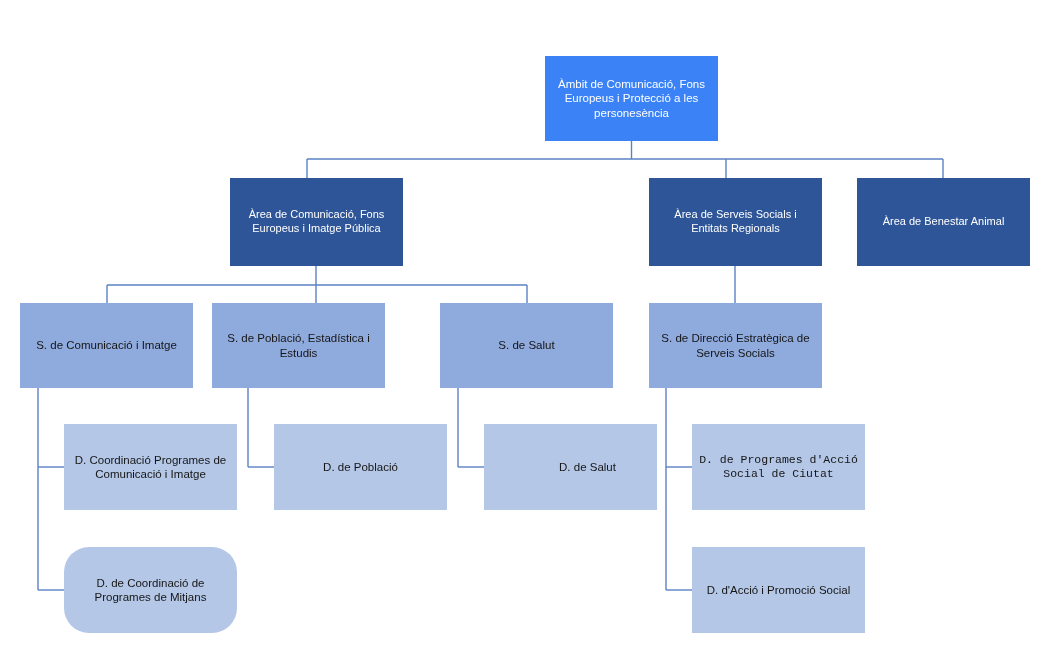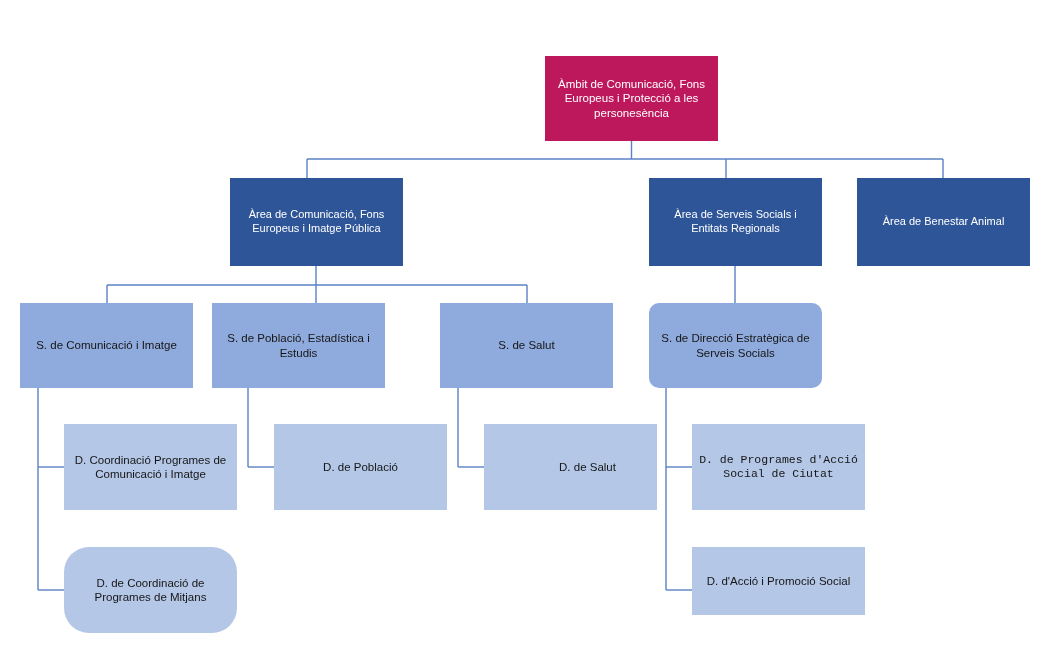--- a/index.html
+++ b/index.html
@@ -36,21 +36,21 @@
     text-align: center;
     line-height: 1.25;
     padding: 4px 7px;
     overflow: hidden;
   }
   .node .label {
     display: block;
     width: 100%;
   }
   .level-root {
-    background: #be185d;
+    background: #3b82f6;
     color: #ffffff;
     font-size: 11.5px;
   }
   .level-area {
     background: #2e5597;
     color: #ffffff;
     font-size: 11px;
   }
   .level-service {
     background: #8faadc;
@@ -122,21 +122,21 @@
   </div>
 
   <div class="node level-service" style="left:212px; top:303px; width:173px; height:85px;">
     <span class="label">S. de Població, Estadística i Estudis</span>
   </div>
 
   <div class="node level-service" style="left:440px; top:303px; width:173px; height:85px;">
     <span class="label">S. de Salut</span>
   </div>
 
-  <div class="node level-service" style="left:649px; top:303px; width:173px; height:85px;border-radius:10px;">
+  <div class="node level-service" style="left:649px; top:303px; width:173px; height:85px;">
     <span class="label">S. de Direcció Estratègica de Serveis Socials</span>
   </div>
 
   <div class="node level-dept" style="left:64px; top:424px; width:173px; height:86px;">
     <span class="label">D. Coordinació  Programes de Comunicació i Imatge</span>
   </div>
 
   <div class="node level-dept" style="left:274px; top:424px; width:173px; height:86px;">
     <span class="label">D. de Població</span>
   </div>
@@ -146,17 +146,17 @@
   </div>
 
   <div class="node level-dept" style="left:692px; top:424px; width:173px; height:86px;font-family:Liberation Mono, monospace;">
     <span class="label">D. de Programes d'Acció Social de Ciutat</span>
   </div>
 
   <div class="node level-dept" style="left:64px; top:547px; width:173px; height:86px;border-radius:25px;">
     <span class="label">D. de Coordinació de Programes de Mitjans</span>
   </div>
 
-  <div class="node level-dept" style="left:692px; top:547px; width:173px; height:68px;">
+  <div class="node level-dept" style="left:692px; top:547px; width:173px; height:86px;">
     <span class="label">D. d'Acció i Promoció Social</span>
   </div>
 
 </div>
 
 </body></html>

